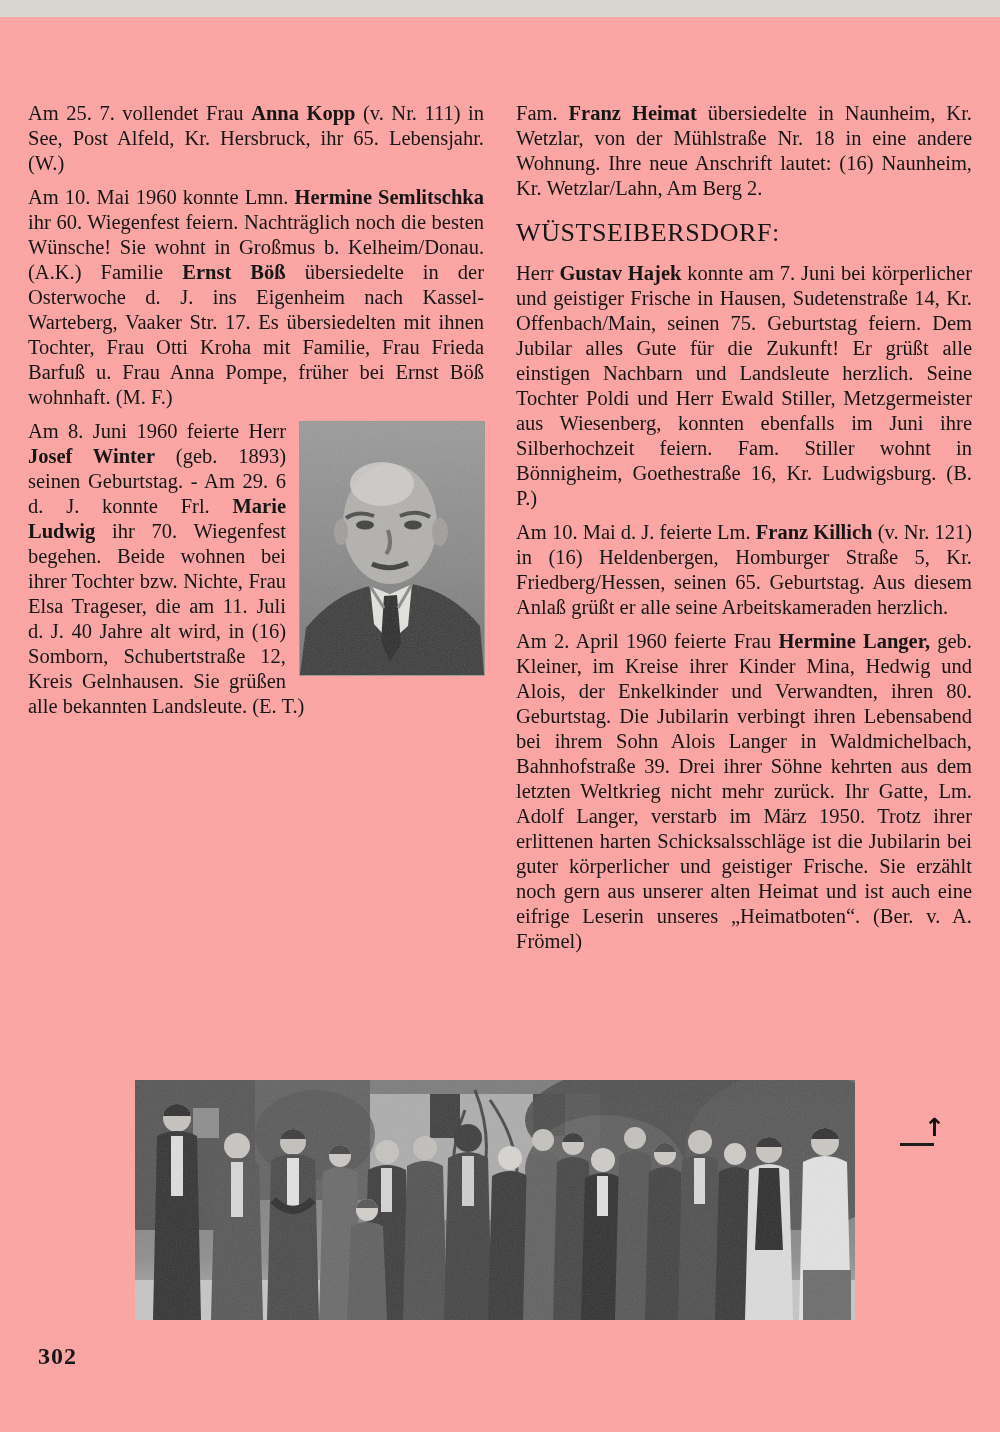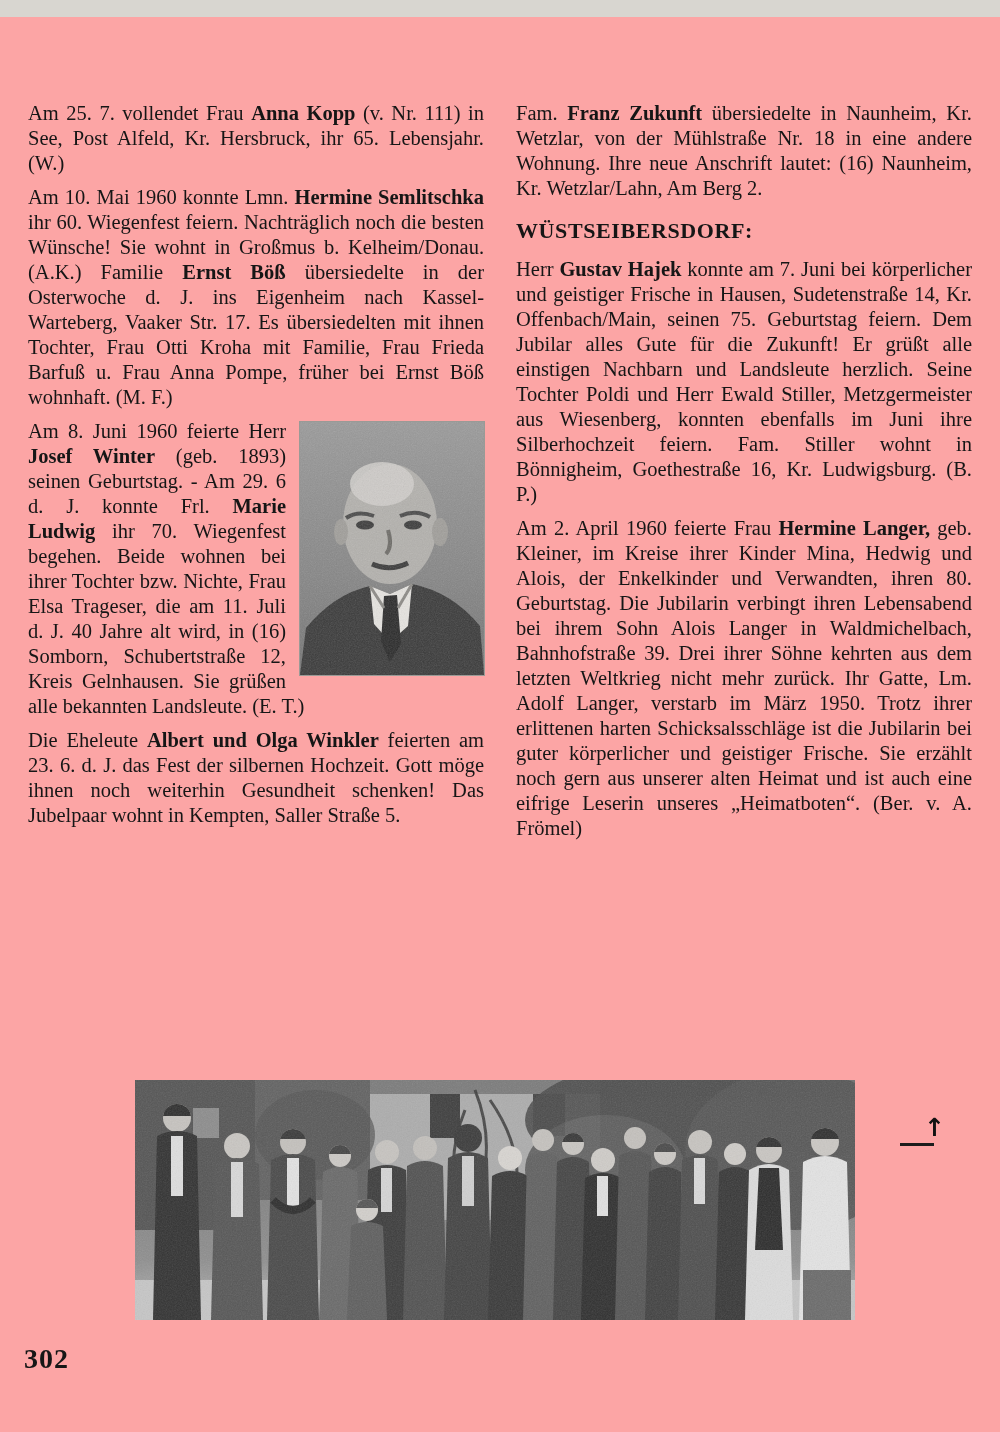--- a/index.html
+++ b/index.html
@@ -22,22 +22,22 @@
   }
   .column{width:456px;}
   .para{
     font-size:20.5px;
     line-height:25px;
     text-align:justify;
     margin:0 0 9px 0;
   }
   .para b{font-weight:bold;}
   .section-heading{
-    font-size:22px;
-    font-weight:bold;
+    font-size:26px;
+    font-weight:normal;
     letter-spacing:0.6px;
     margin:17px 0 13px 0;
   }
   .portrait{
     float:right;
     width:184px;height:253px;
     margin:3px 0 7px 14px;
     background:#8a8a8a;
     box-shadow:0 0 0 1px #9a9a96;
   }
@@ -59,22 +59,22 @@
     position:absolute;left:2px;top:30px;
     width:34px;height:2.5px;background:#1c1c1c;
   }
   .arrow-mark .arrow{
     position:absolute;left:26px;top:0;
     font-size:25px;font-weight:bold;color:#111;
     font-family:"DejaVu Sans",sans-serif;
   }
   .page-number{
     position:absolute;
-    left:24px;top:1326px;
-    font-size:28px;font-weight:bold;
+    left:38px;top:1326px;
+    font-size:24px;font-weight:bold;
     letter-spacing:1px;
   }
 </style>
 </head>
 <body>
 
 <div class="page">
 
   <main class="columns">
     <section class="column">
@@ -109,26 +109,26 @@
         <ellipse cx="140" cy="110" rx="8" ry="14" fill="#a09e9a"></ellipse>
         <ellipse cx="41" cy="110" rx="7" ry="13" fill="#a09e9a"></ellipse>
         <path d="M0,253 L6,206 Q34,172 70,164 L90,172 L112,162 Q152,170 180,204 L184,253 Z" fill="#3a3a3a"></path>
         <path d="M70,164 L90,172 L112,162 L108,204 L90,220 L74,202 Z" fill="#e6e4e0"></path>
         <path d="M84,174 L97,173 L101,222 L90,240 L81,220 Z" fill="#2a2a2a"></path>
         <path d="M70,164 L84,186 M112,162 L98,186" stroke="#8c8a86" stroke-width="3" fill="none"></path>
         <rect width="184" height="253" filter="url(#grainP)" opacity="0.5"></rect>
       </svg>
     </span>
   <span>Am 8. Juni 1960 feierte Herr </span><b>Josef Winter</b><span> (geb. 1893) seinen Geburtstag. - Am 29. 6 d. J. konnte Frl. </span><b>Marie Ludwig</b><span> ihr 70. Wiegenfest begehen. Beide wohnen bei ihrer Tochter bzw. Nichte, Frau Elsa Trageser, die am 11. Juli d. J. 40 Jahre alt wird, in (16) Somborn, Schubertstraße 12, Kreis Gelnhausen. Sie grüßen alle bekannten Landsleute. (E. T.)</span></p>
-        <p class="para"><span>Die Eheleute </span><b>Albert und Olga Winkler</b><span> feierten am 23. 6. d. J. das Fest der silbernen Hochzeit. Gott möge ihnen noch weiterhin Gesundheit schenken! Das Jubelpaar wohnt in Kempten, Saller Straße 5.</span></p>
       </section>
     <section class="column">
-        <p class="para"><span>Fam. </span><b>Franz Zukunft</b><span> übersiedelte in Naunheim, Kr. Wetzlar, von der Mühlstraße Nr. 18 in eine andere Wohnung. Ihre neue Anschrift lautet: (16) Naunheim, Kr. Wetzlar/Lahn, Am Berg 2.</span></p>
+        <p class="para"><span>Fam. </span><b>Franz Heimat</b><span> übersiedelte in Naunheim, Kr. Wetzlar, von der Mühlstraße Nr. 18 in eine andere Wohnung. Ihre neue Anschrift lautet: (16) Naunheim, Kr. Wetzlar/Lahn, Am Berg 2.</span></p>
         <h2 class="section-heading">WÜSTSEIBERSDORF:</h2>
         <p class="para"><span>Herr </span><b>Gustav Hajek</b><span> konnte am 7. Juni bei körperlicher und geistiger Frische in Hausen, Sudetenstraße 14, Kr. Offenbach/Main, seinen 75. Geburtstag feiern. Dem Jubilar alles Gute für die Zukunft! Er grüßt alle einstigen Nachbarn und Landsleute herzlich. Seine Tochter Poldi und Herr Ewald Stiller, Metzgermeister aus Wiesenberg, konnten ebenfalls im Juni ihre Silberhochzeit feiern. Fam. Stiller wohnt in Bönnigheim, Goethestraße 16, Kr. Ludwigsburg. (B. P.)</span></p>
+        <p class="para"><span>Am 10. Mai d. J. feierte Lm. </span><b>Franz Killich</b><span> (v. Nr. 121) in (16) Heldenbergen, Homburger Straße 5, Kr. Friedberg/Hessen, seinen 65. Geburtstag. Aus diesem Anlaß grüßt er alle seine Arbeitskameraden herzlich.</span></p>
         <p class="para"><span>Am 2. April 1960 feierte Frau </span><b>Hermine Langer,</b><span> geb. Kleiner, im Kreise ihrer Kinder Mina, Hedwig und Alois, der Enkelkinder und Verwandten, ihren 80. Geburtstag. Die Jubilarin verbingt ihren Lebensabend bei ihrem Sohn Alois Langer in Waldmichelbach, Bahnhofstraße 39. Drei ihrer Söhne kehrten aus dem letzten Weltkrieg nicht mehr zurück. Ihr Gatte, Lm. Adolf Langer, verstarb im März 1950. Trotz ihrer erlittenen harten Schicksalsschläge ist die Jubilarin bei guter körperlicher und geistiger Frische. Sie erzählt noch gern aus unserer alten Heimat und ist auch eine eifrige Leserin unseres „Heimatboten“. (Ber. v. A. Frömel)</span></p>
       </section>
   </main>
 
   <figure class="group-photo" role="img" aria-label="Schwarzweiß-Gruppenfoto von Landsleuten im Freien vor Gebäuden und Bäumen">
     <svg viewBox="0 0 720 240" xmlns="http://www.w3.org/2000/svg">
       <defs>
         <linearGradient id="gbg" x1="0" y1="0" x2="0" y2="1">
           <stop offset="0" stop-color="#6e6e6e"></stop>
           <stop offset="0.75" stop-color="#8f8f8f"></stop>

